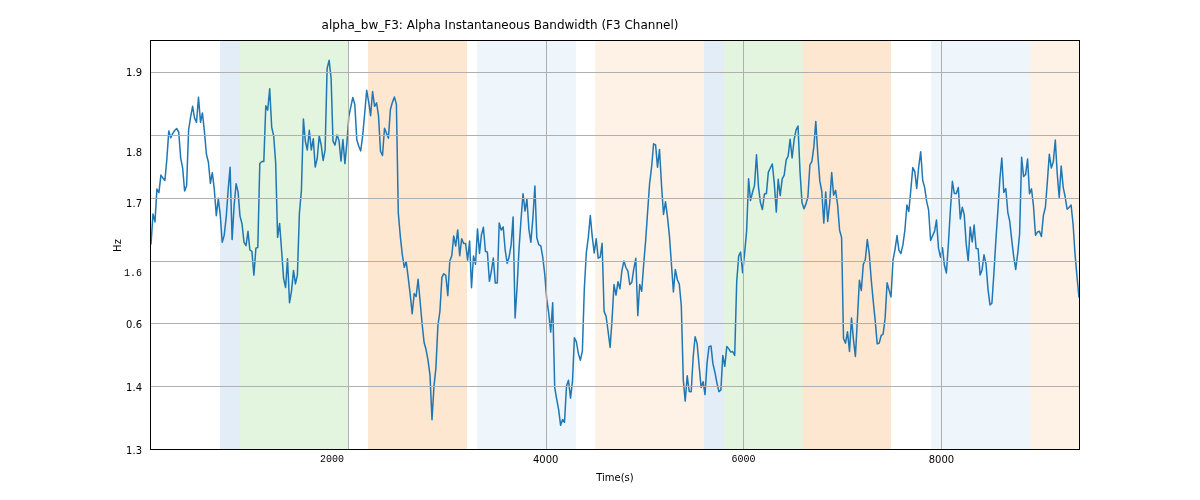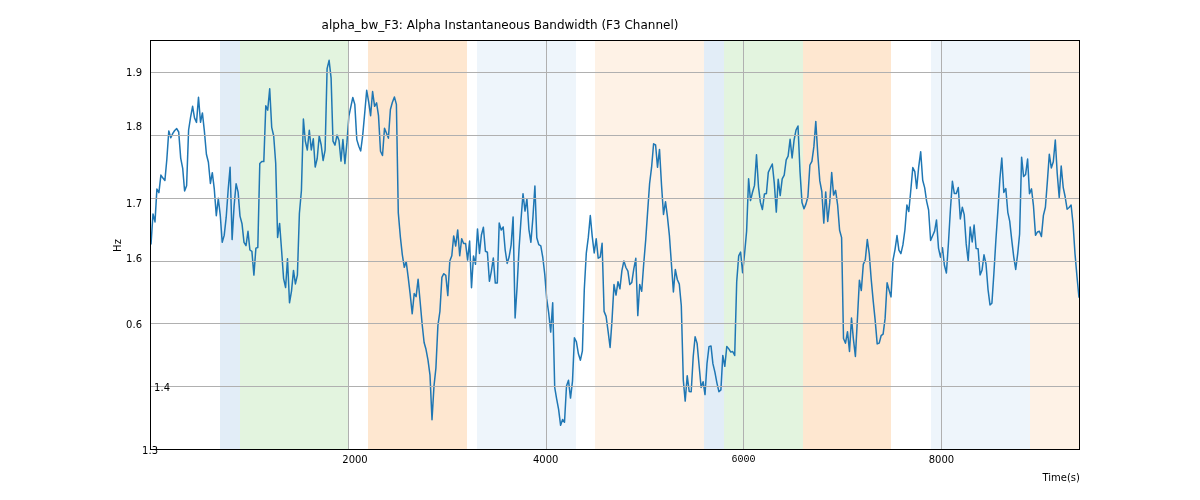--- a/index.html
+++ b/index.html
@@ -62,21 +62,21 @@
     width: 142px;
     text-align: right;
     font-size: 10px;
     transform: translateY(-50%);
   }
   .xlabel {
     position: absolute;
     top: 472px;
     left: 150px;
     width: 930px;
-    text-align: right;
+    text-align: center;
     font-size: 10px;
   }
   .ylabel {
     position: absolute;
     left: 110px;
     top: 40px;
     height: 410px;
     width: 14px;
     display: flex;
     align-items: center;
@@ -131,24 +131,24 @@
       <div class="grid-h" style="top: 219.692px;"></div>
       <div class="grid-h" style="top: 156.923px;"></div>
       <div class="grid-h" style="top: 94.1538px;"></div>
       <div class="grid-h" style="top: 31.3846px;"></div>
     </div>
 
   <div class="xlabel">Time(s)</div>
   <div class="ylabel">
       <span>Hz</span>
     </div>
-<div class="tick-x" style="left: 355px;">2000</div>
+<div class="tick-x" style="left: 332px; font-family: Liberation Mono, monospace;">2000</div>
     <div class="tick-x" style="left: 545.745px;">4000</div>
     <div class="tick-x" style="left: 743.617px; font-family: Liberation Mono, monospace;">6000</div>
     <div class="tick-x" style="left: 941.489px; text-align: center;">8000</div>
-    <div class="tick-y" style="top: 450px; padding-left: 16px;">1.3</div>
-    <div class="tick-y" style="top: 386.923px; margin-left: 28px;">1.4</div>
+    <div class="tick-y" style="top: 450px;">1.3</div>
+    <div class="tick-y" style="top: 386.923px;">1.4</div>
     <div class="tick-y" style="top: 323.846px;">0.6</div>
-    <div class="tick-y" style="top: 258px;">1.6</div>
+    <div class="tick-y" style="top: 273px; font-family: Liberation Mono, monospace;">1.6</div>
     <div class="tick-y" style="top: 203px;">1.7</div>
-    <div class="tick-y" style="top: 126px;">1.8</div>
+    <div class="tick-y" style="top: 152px;">1.8</div>
     <div class="tick-y" style="top: 71.5385px;">1.9</div>
   </div>
 
 </body></html>

